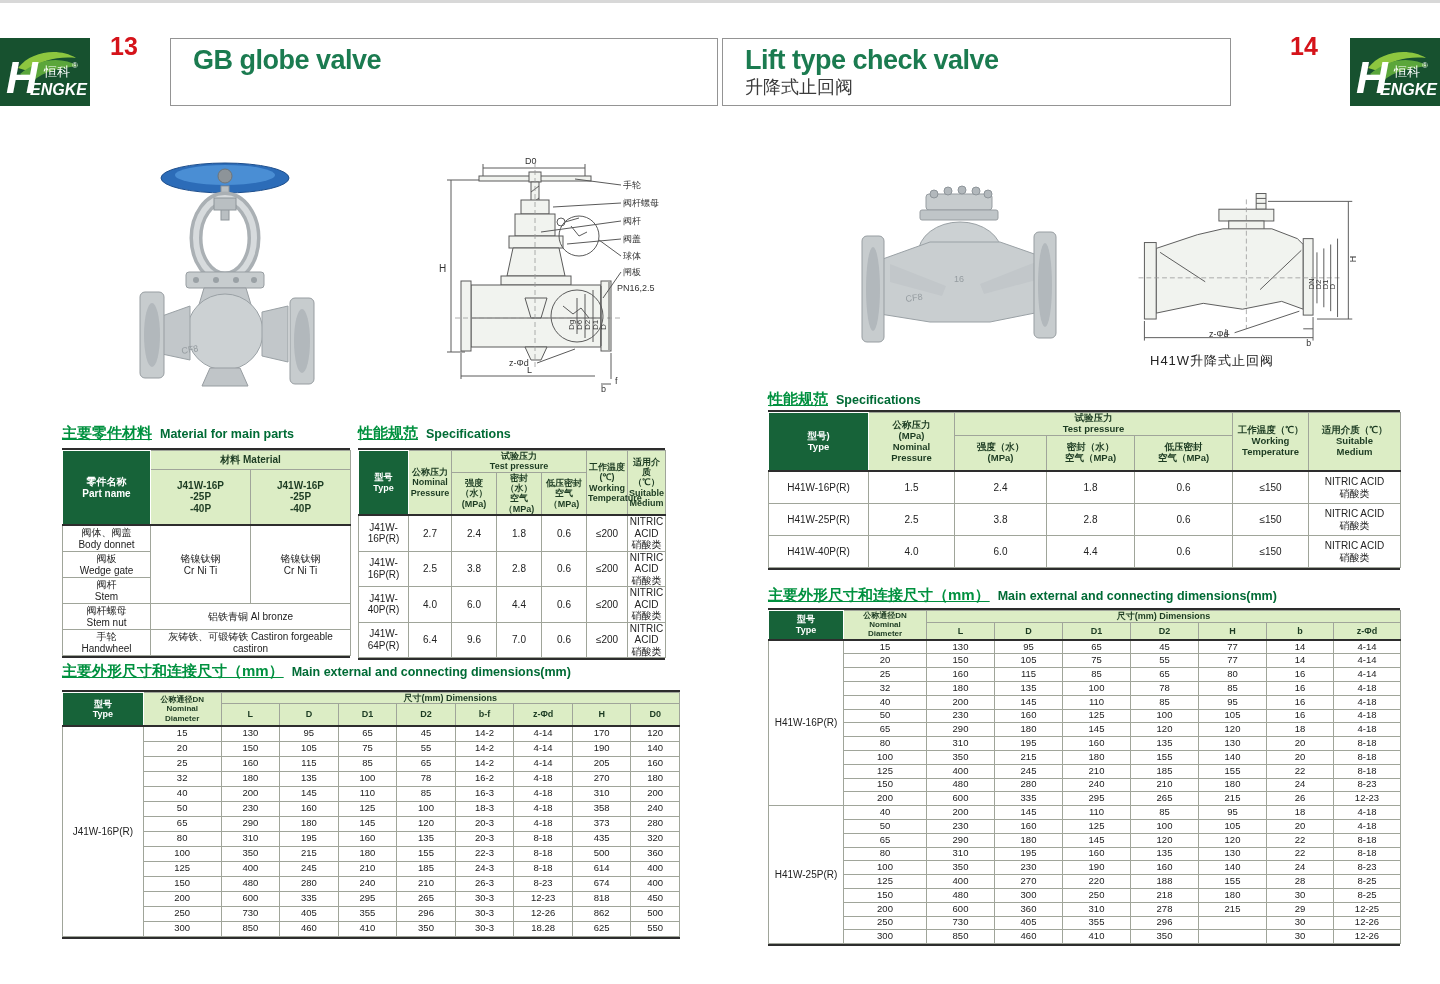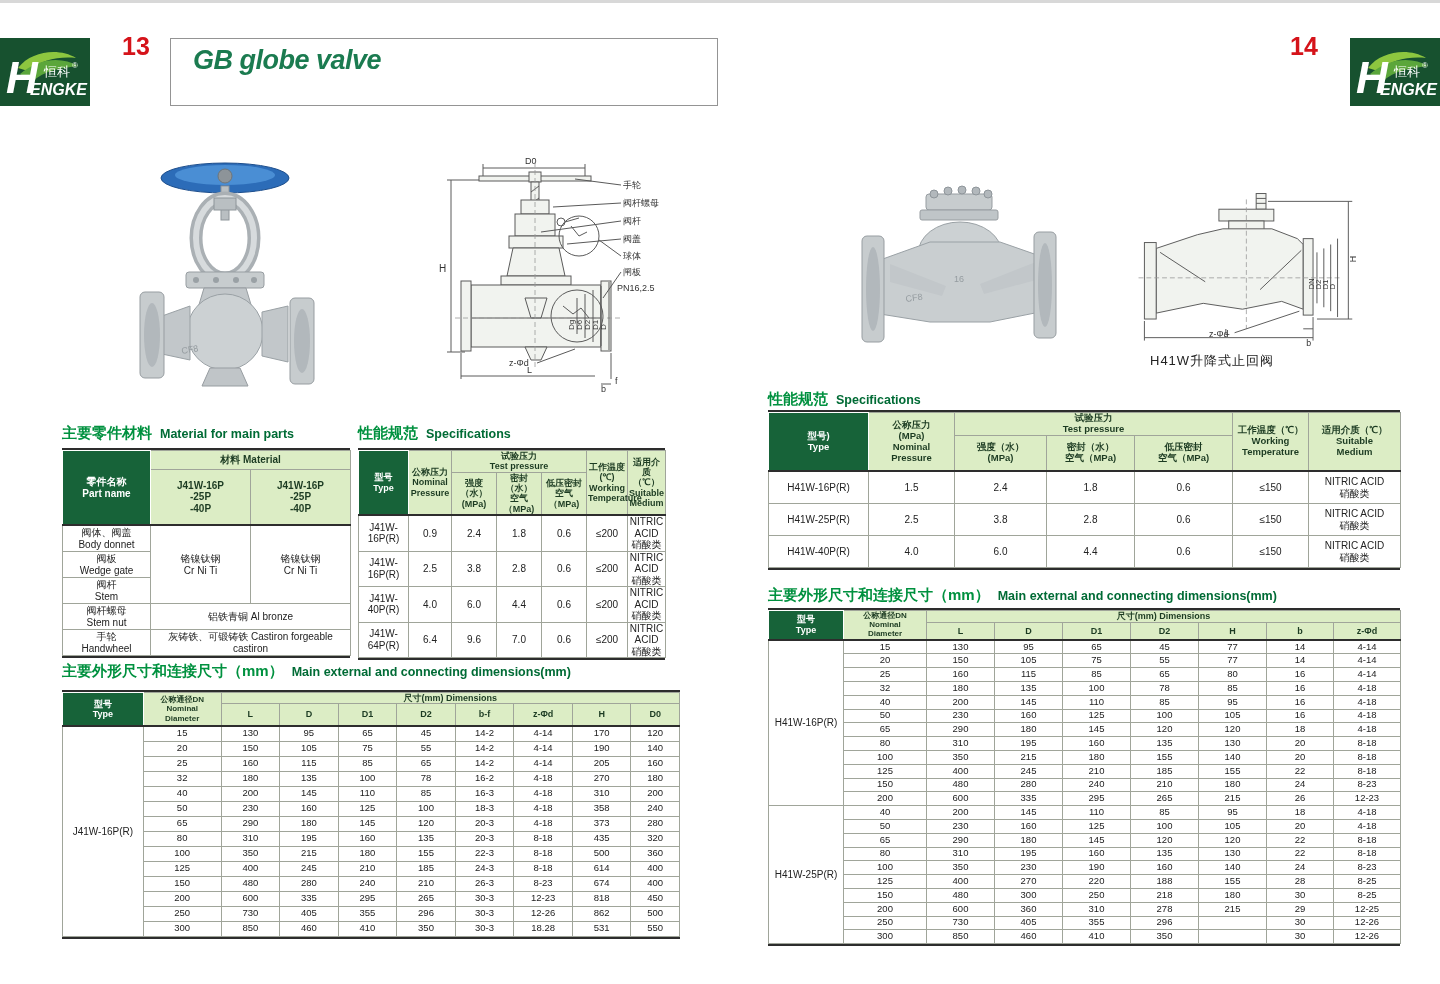--- a/index.html
+++ b/index.html
@@ -4,27 +4,27 @@
 <style>
   html,body{margin:0;padding:0;background:#fff;}
   body{font-family:"Liberation Sans",sans-serif;color:#222;}
   .page{position:relative;width:1440px;height:984px;background:#fff;overflow:hidden;}
   .topbar{position:absolute;top:0;left:0;width:1440px;height:3px;background:#d8d8d8;}
 
   
   .logo{position:absolute;top:38px;width:90px;height:68px;background:#17512f;}
   .logo svg{display:block;}
   .pagenum{position:absolute;top:32px;font-size:25px;font-weight:bold;color:#d5131a;}
-  .titlebox{position:absolute;top:38px;height:68px;border:1px solid #949494;box-sizing:border-box;background:#fff;padding:7px 0 0 22px;font-style:italic;}
+  .titlebox{position:absolute;top:38px;height:68px;border:1px solid #949494;box-sizing:border-box;background:#fff;padding:7px 0 0 22px;}
   .title-en{font-size:27px;font-weight:bold;color:#1b7b50;letter-spacing:-0.5px;line-height:1.05;}
   .title-cn{font-size:18px;color:#3c3c3c;margin-top:1px;}
 
   
   .stitle{position:absolute;white-space:nowrap;}
-  .stitle .cn{font-size:15px;font-weight:bold;color:#00913f;}
+  .stitle .cn{font-size:15px;font-weight:bold;color:#00913f;text-decoration:underline;}
   .stitle .en{font-size:12.5px;font-weight:bold;color:#006b35;margin-left:8px;}
 
   
   .tblwrap{position:absolute;border-top:2px solid #2d2d2d;border-bottom:2px solid #2d2d2d;background:#fff;}
   table.tbl{border-collapse:collapse;table-layout:fixed;width:100%;}
   .tbl th,.tbl td{border:1px solid #a0a59a;text-align:center;vertical-align:middle;
     padding:0 1px;white-space:pre-line;line-height:1.15;font-weight:normal;}
   .tbl thead{border-bottom:2px solid #2d2d2d;}
   .tbl thead th{background:#dcedc5;color:#1c3b22;font-weight:bold;}
   .tbl thead th.dark{background:#176339;color:#fff;border-color:#fff;}
@@ -66,25 +66,29 @@
     <svg width="90" height="68" viewBox="0 0 90 68">
       <rect x="0" y="0" width="90" height="68" fill="#17512f"></rect>
       <path d="M18,30 C32,12 60,10 76,20 C60,18 40,22 28,33 Z" fill="#8dc63f"></path>
       <path d="M20,36 C38,20 62,18 78,28 C62,30 44,32 32,44 Z" fill="#5ba63b"></path>
       <text x="6" y="55" font-size="44" font-weight="bold" font-style="italic" fill="#fff">H</text>
       <text x="44" y="38" font-size="13" fill="#fff">恒科</text>
       <text x="72" y="30" font-size="8" fill="#fff">®</text>
       <text x="30" y="57" font-size="16" font-weight="bold" font-style="italic" fill="#fff">ENGKE</text>
     </svg>
   </div>
-  <div class="pagenum" style="left:122px;">13</div>
+  <div class="pagenum" style="left:110px;">13</div>
   <div class="titlebox" style="left:170px;width:548px;">
     <div class="title-en">GB globe valve</div>
   </div>
 
+  <div class="titlebox" style="left:722px;width:509px;">
+    <div class="title-en">Lift type check valve</div>
+    <div class="title-cn">升降式止回阀</div>
+  </div>
   <div class="pagenum" style="left:1290px;">14</div>
   <div class="logo" style="left:1350px;">
     <svg width="90" height="68" viewBox="0 0 90 68">
       <rect x="0" y="0" width="90" height="68" fill="#17512f"></rect>
       <path d="M18,30 C32,12 60,10 76,20 C60,18 40,22 28,33 Z" fill="#8dc63f"></path>
       <path d="M20,36 C38,20 62,18 78,28 C62,30 44,32 32,44 Z" fill="#5ba63b"></path>
       <text x="6" y="55" font-size="44" font-weight="bold" font-style="italic" fill="#fff">H</text>
       <text x="44" y="38" font-size="13" fill="#fff">恒科</text>
       <text x="72" y="30" font-size="8" fill="#fff">®</text>
       <text x="30" y="57" font-size="16" font-weight="bold" font-style="italic" fill="#fff">ENGKE</text>
@@ -342,21 +346,21 @@
 (MPa)</th>
           <th>密封（水）
 空气（MPa)</th>
           <th>低压密封
 空气（MPa)</th>
         </tr>
       </thead>
       <tbody>
           <tr>
             <td>J41W-16P(R)</td>
-            <td>0.9</td>
+            <td>2.7</td>
             <td>2.4</td>
             <td>1.8</td>
             <td>0.6</td>
             <td>≤200</td>
             <td>NITRIC ACID
 硝酸类</td>
           </tr>
           <tr>
             <td>J41W-16P(R)</td>
             <td>2.5</td>
@@ -574,21 +578,21 @@
             <td>500</td>
           </tr>
           <tr>
             <td>300</td>
             <td>850</td>
             <td>460</td>
             <td>410</td>
             <td>350</td>
             <td>30-3</td>
             <td>18.28</td>
-            <td>531</td>
+            <td>625</td>
             <td>550</td>
           </tr>
         </tbody>
     </table>
   </div>
 
   <div class="stitle" style="left:768px;top:390px;">
     <span class="cn">性能规范</span><span class="en">Specifications</span>
   </div>
   <div class="tblwrap" style="left:768px;top:410px;width:632px;">

